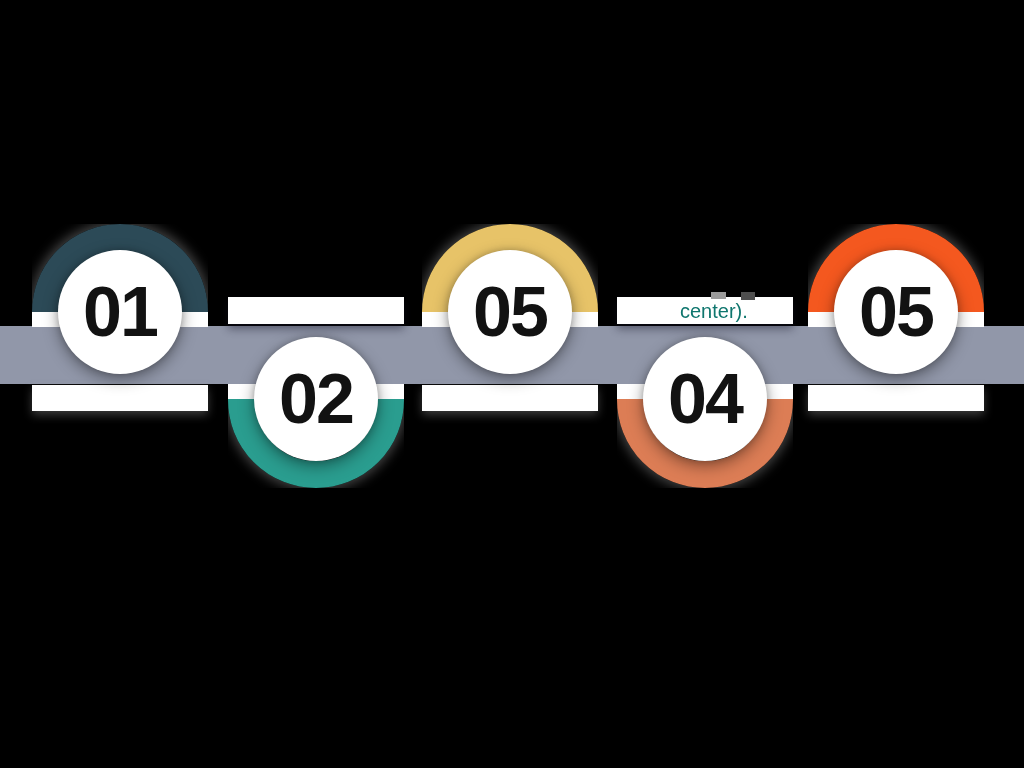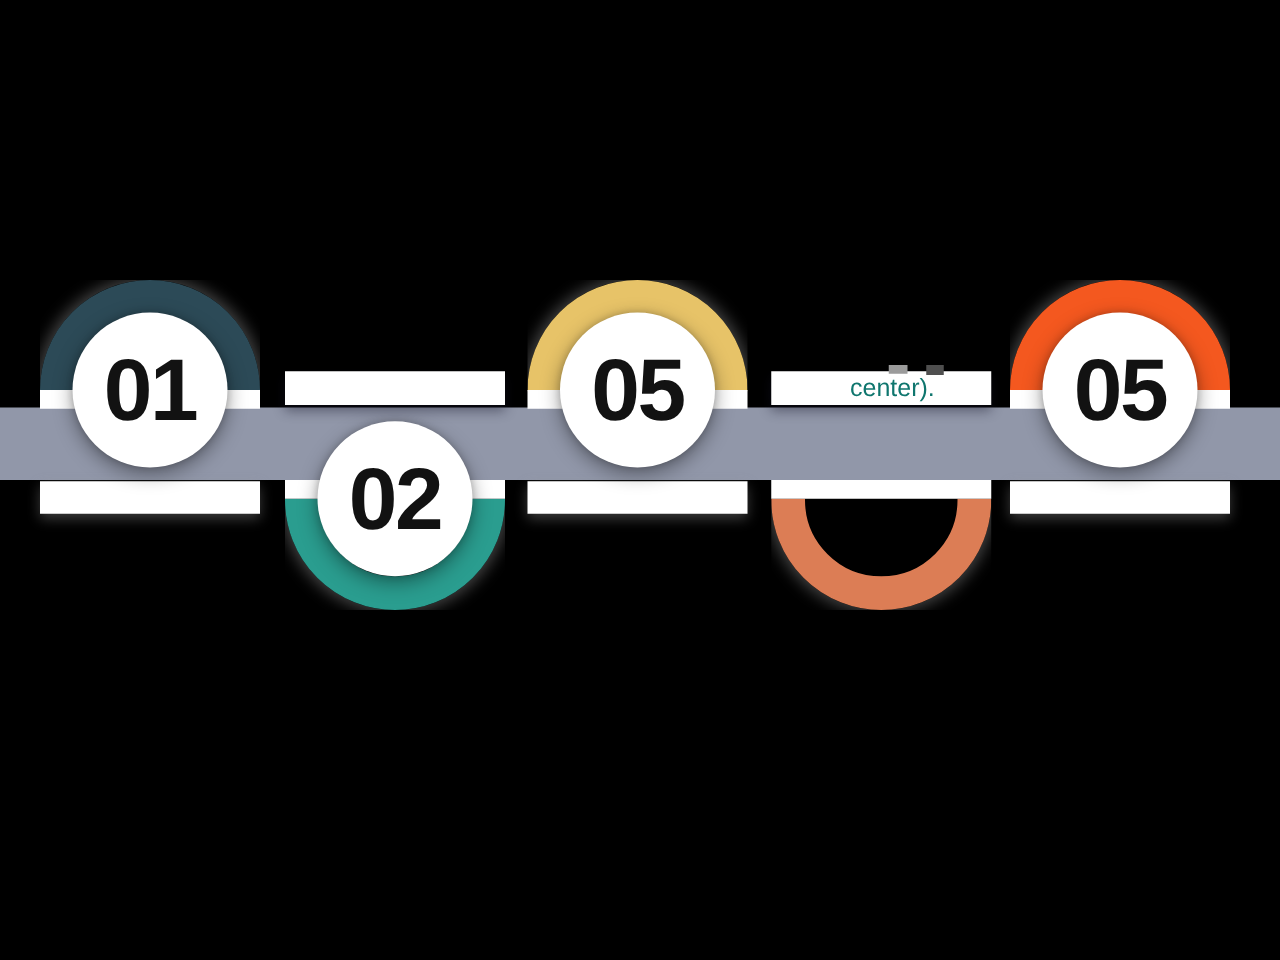--- a/index.html
+++ b/index.html
@@ -85,20 +85,23 @@
       <span class="num">05</span>
     </div>
   </div>
 
   <div class="step bottom s4" style="--ring: #DC7D55;">
     <div class="tab"></div>
     <div class="ring-clip">
         <div class="ring"></div>
       </div>
     <div class="sliver"></div>
+    <div class="circle">
+      <span class="num">04</span>
+    </div>
   </div>
 
   <div class="step top s5" style="--ring: #F4581F;">
     <div class="tab"></div>
     <div class="ring-clip">
         <div class="ring"></div>
       </div>
     <div class="sliver"></div>
     <div class="circle">
       <span class="num">05</span>

